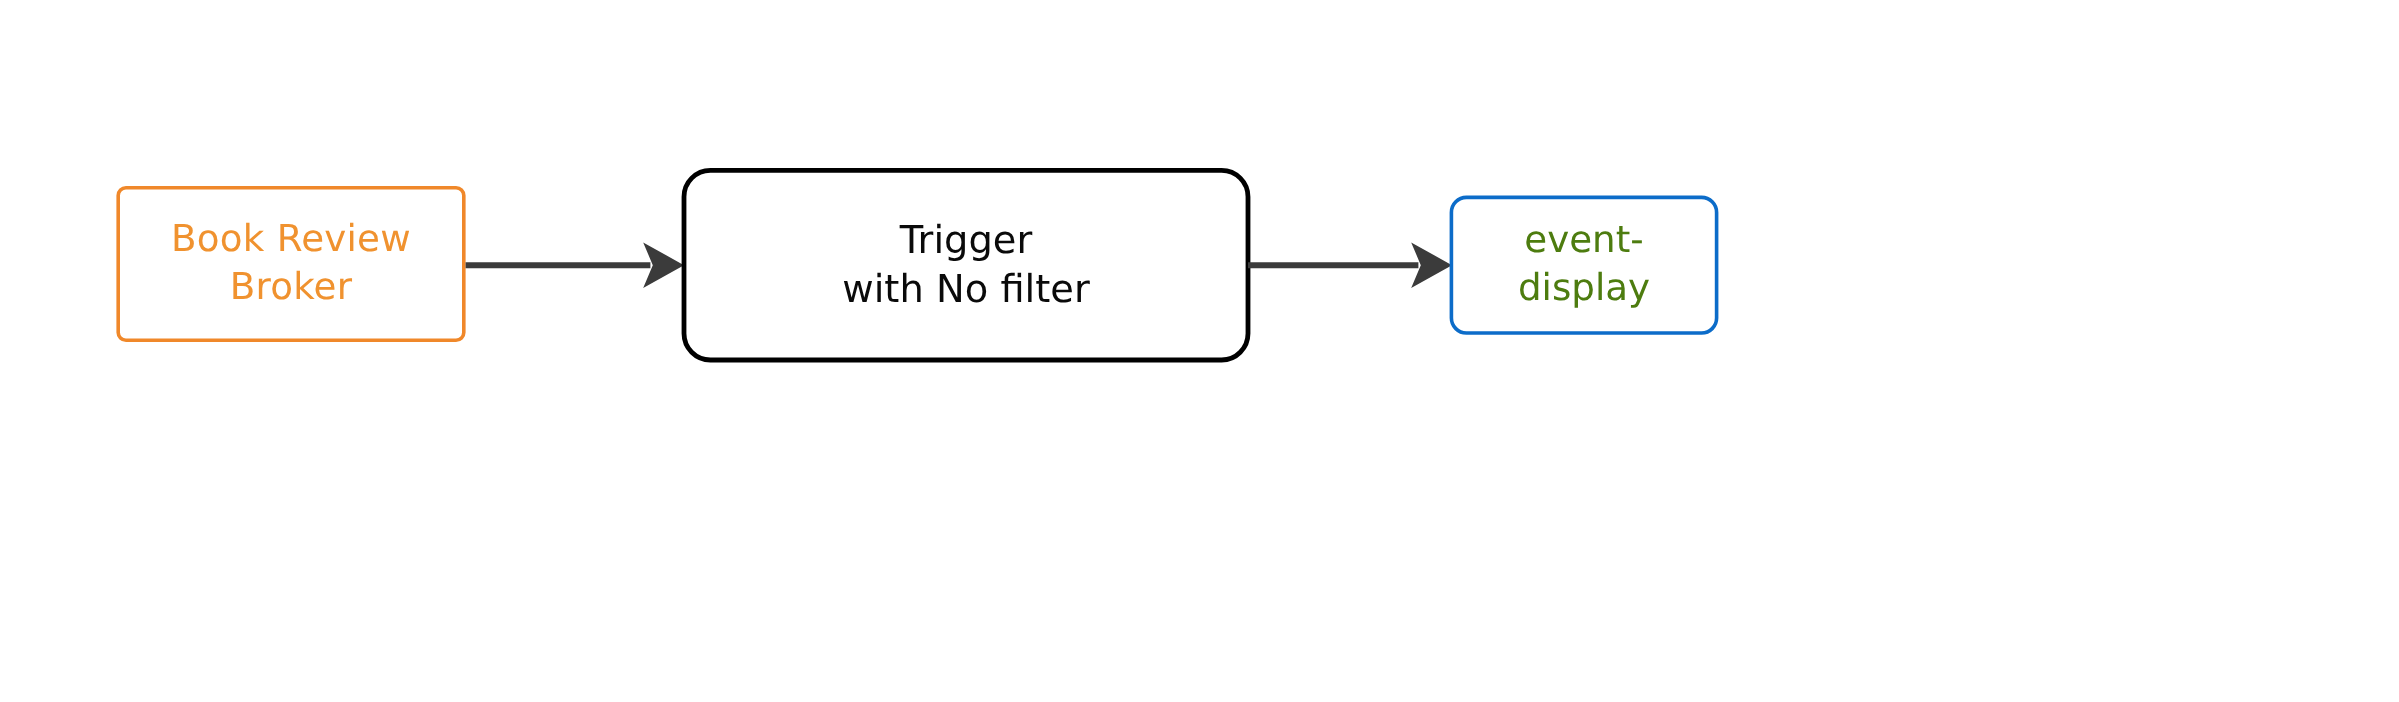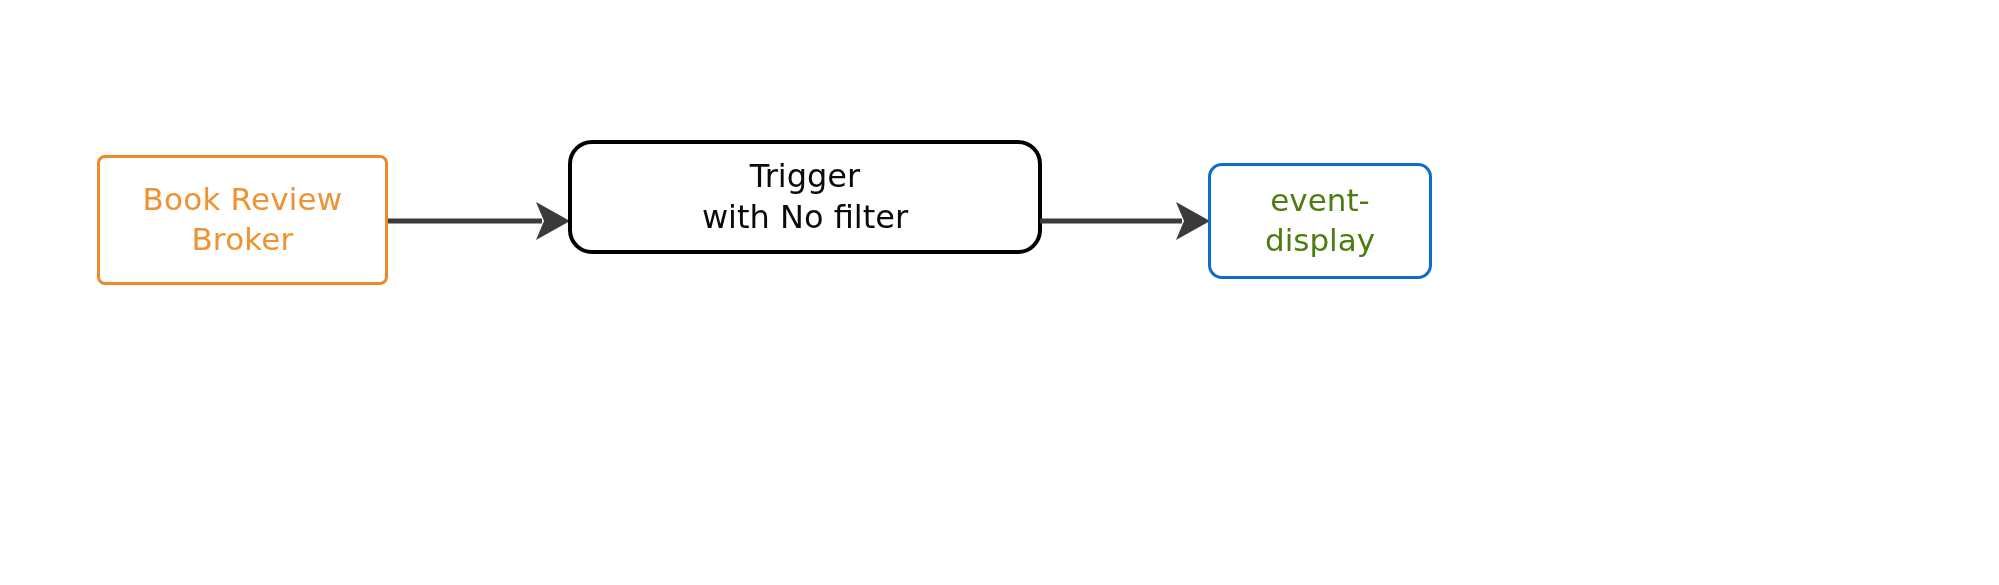--- a/index.html
+++ b/index.html
@@ -42,21 +42,21 @@
     color: #F0922F;
     font-size: 31px;
     letter-spacing: 0.2px;
   }
 
   
   #node-trigger {
     left: 568px;
     top: 140px;
     width: 474px;
-    height: 114px;
+    height: 162px;
     border: 4.2px solid #000000;
     border-radius: 24px;
     color: #0a0a0a;
     font-size: 32px;
   }
 
   
   #node-sink {
     left: 1208px;
     top: 163px;

